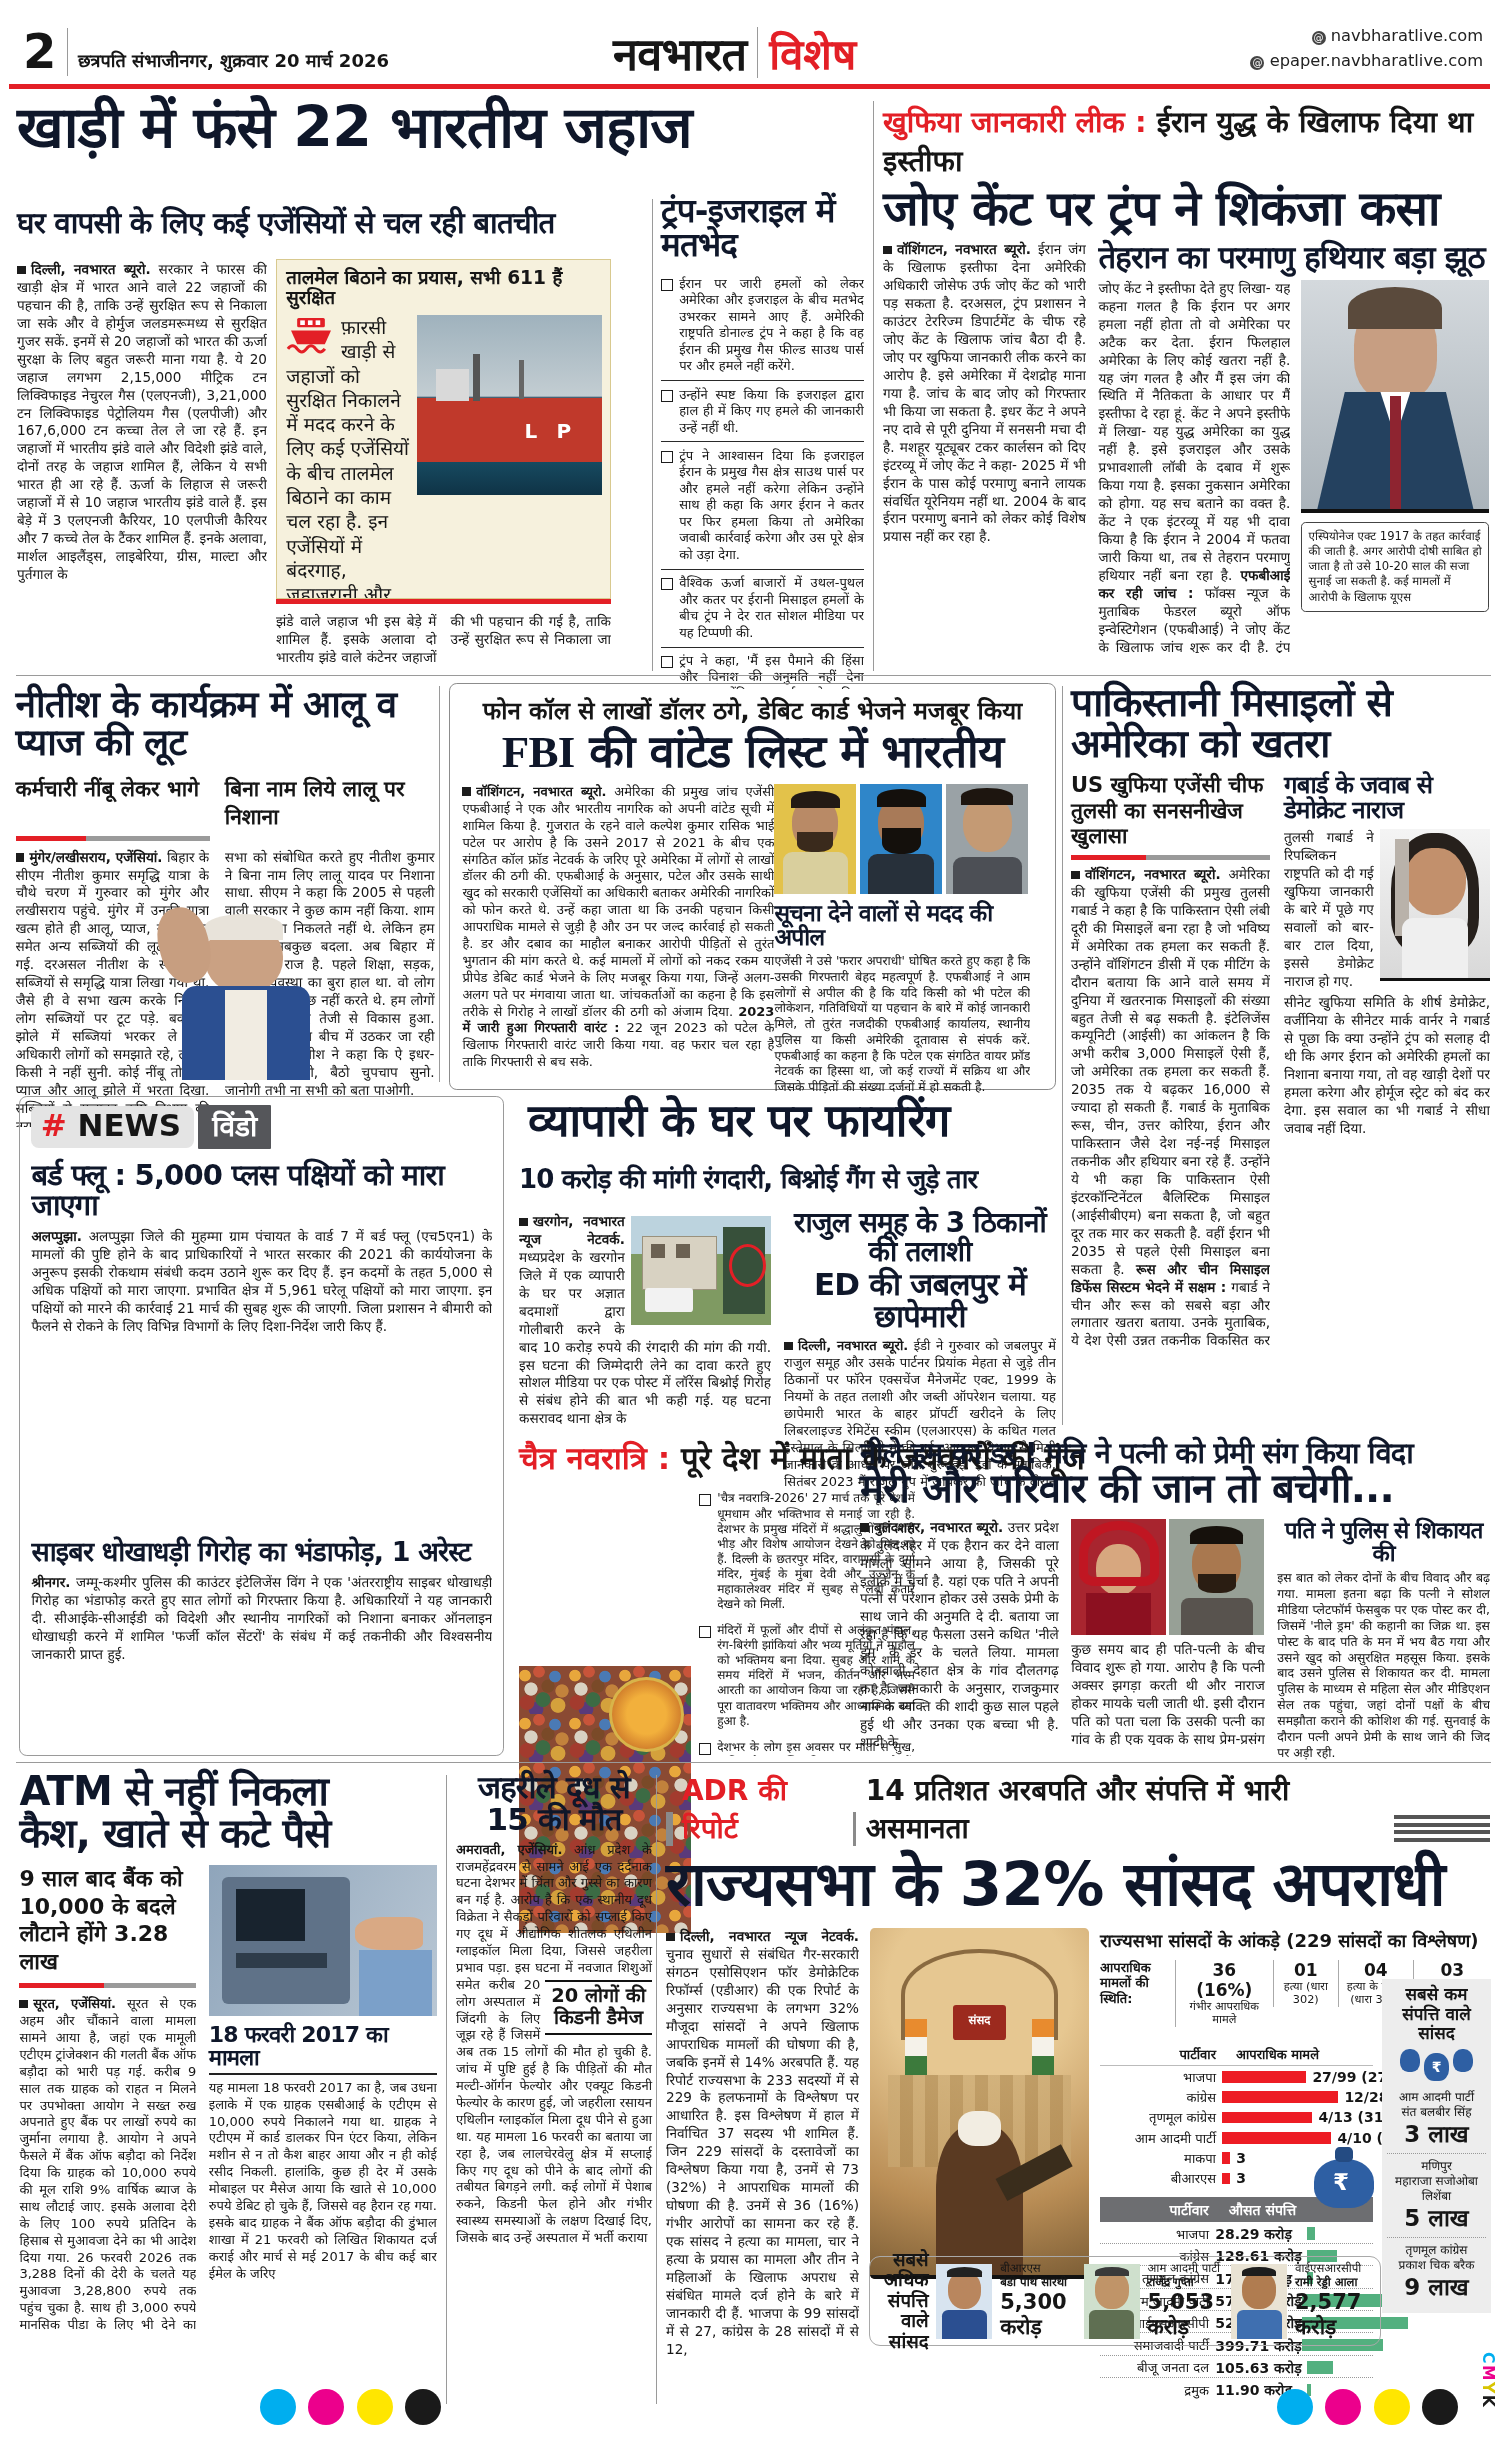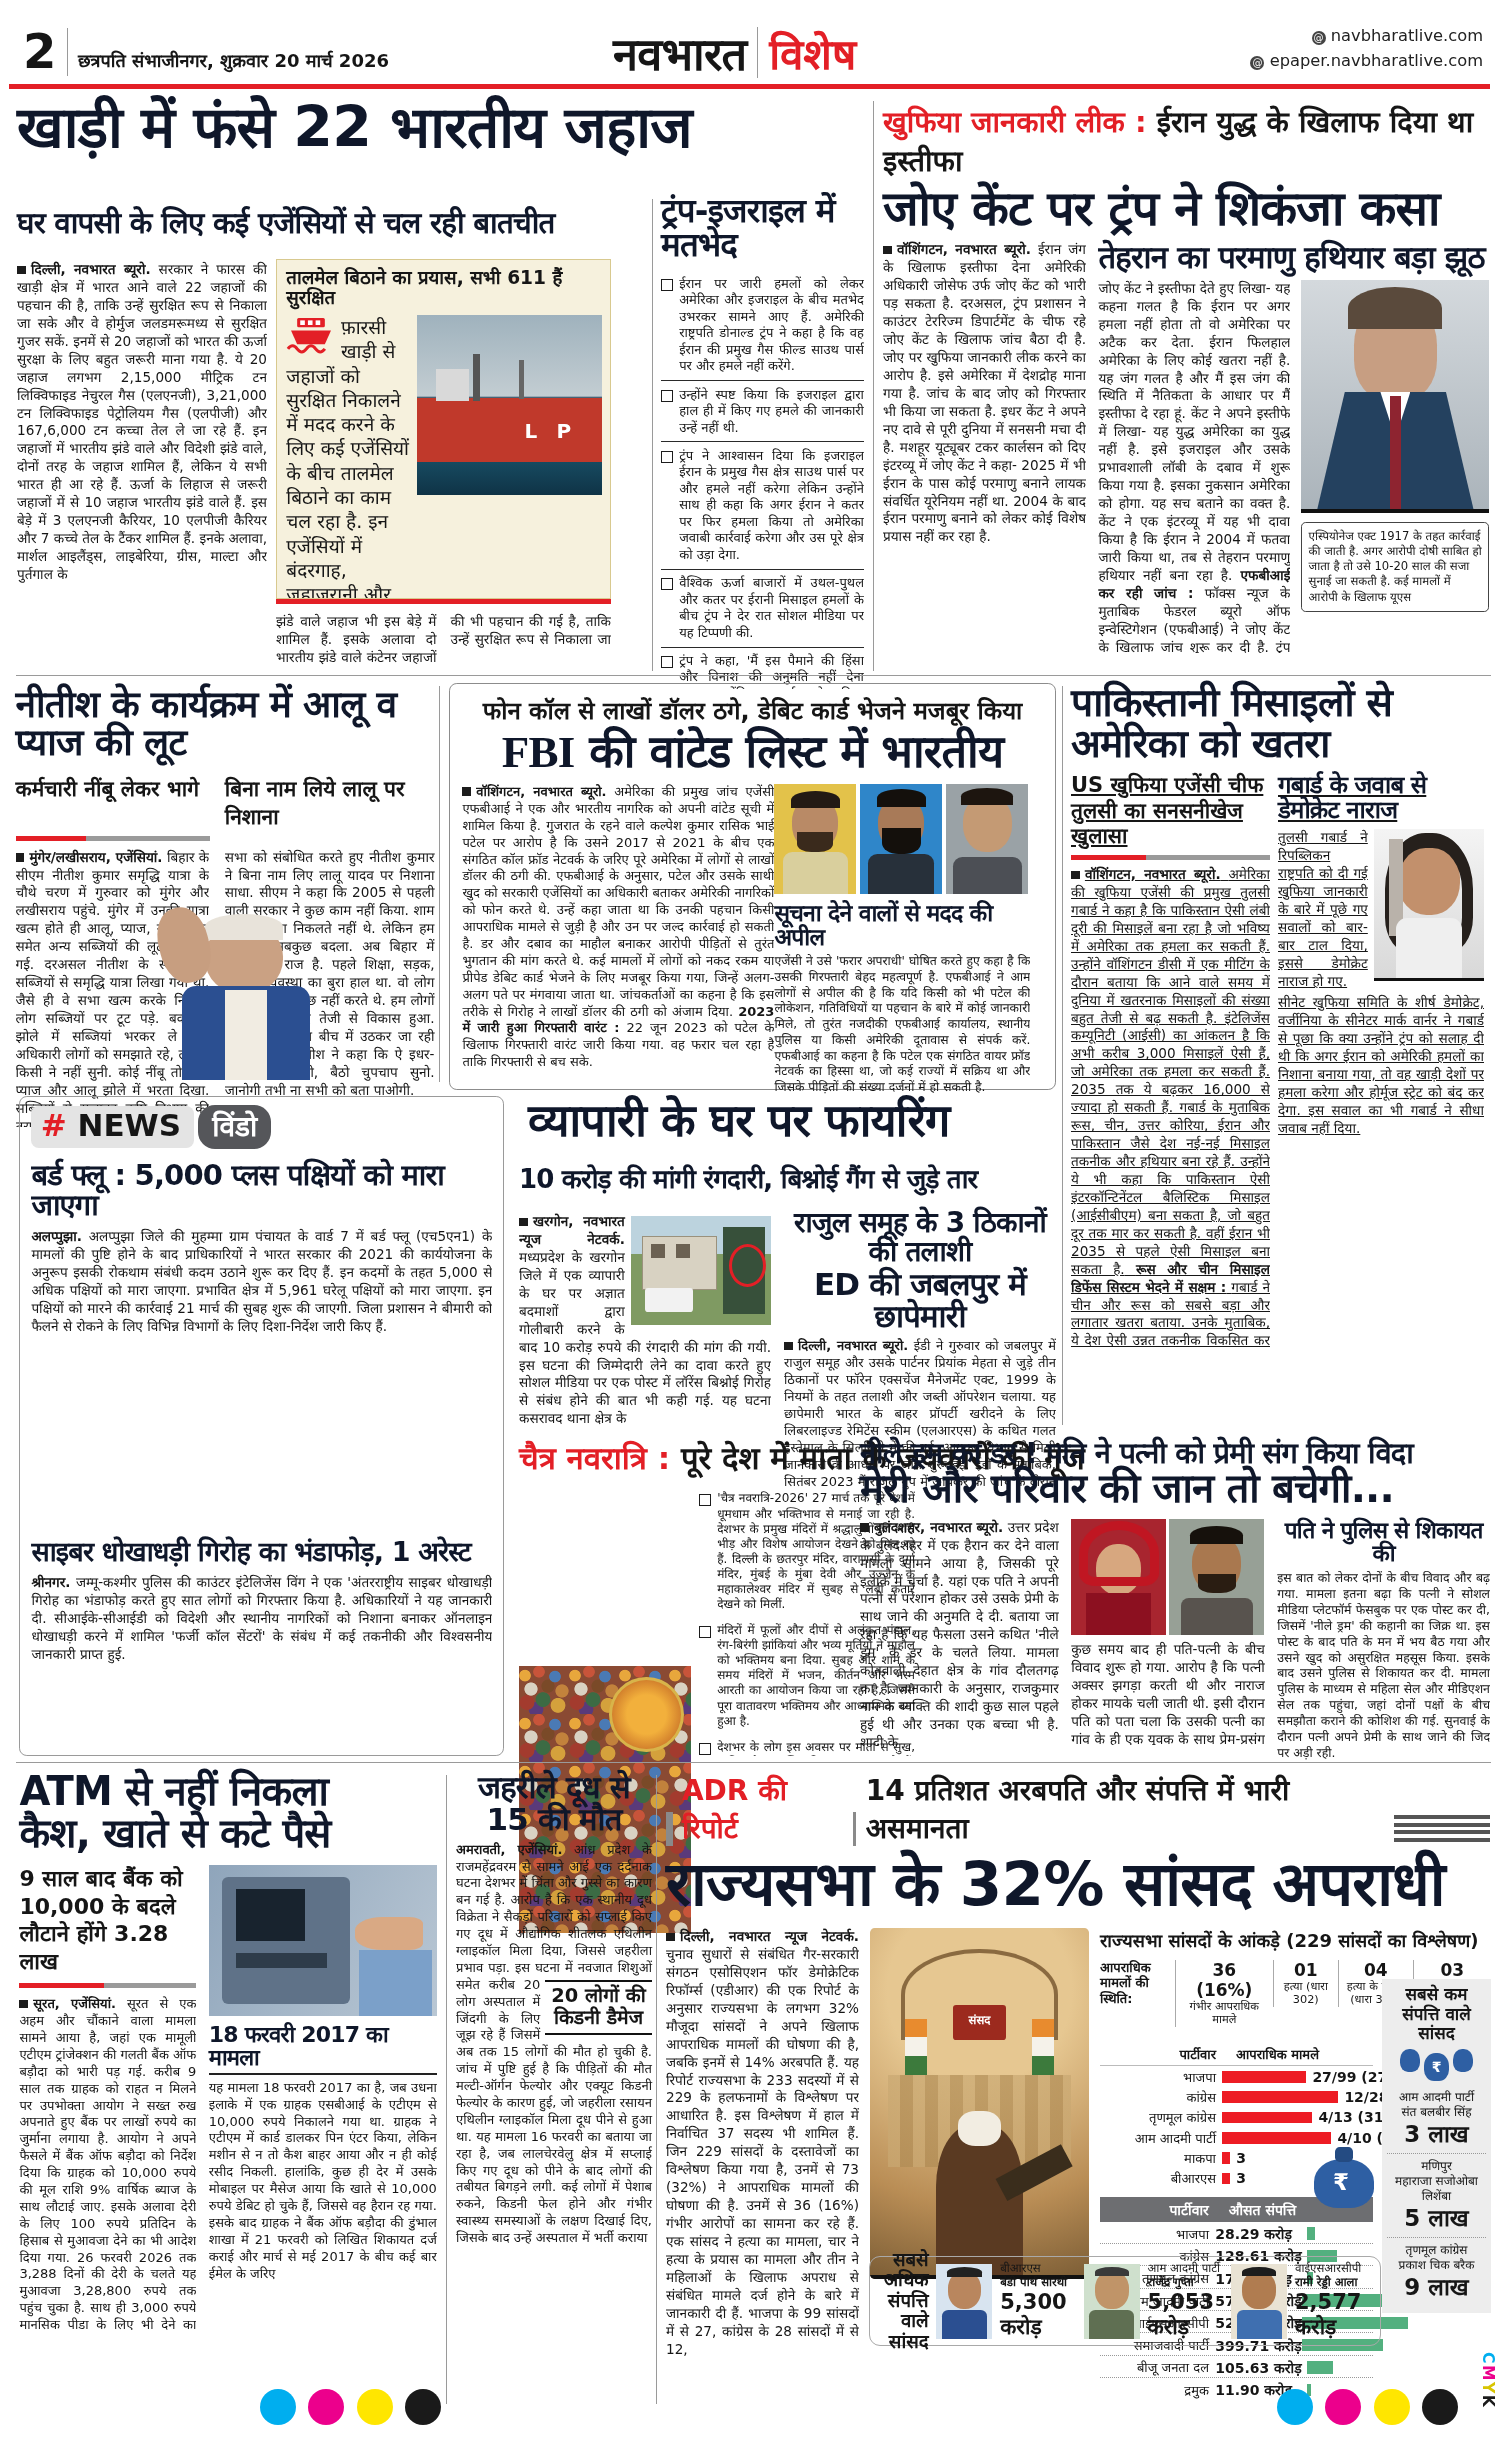--- a/index.html
+++ b/index.html
@@ -27,21 +27,21 @@
   
   .cream{background:#f6f1dd;border:0.8px solid #d8c98f;}
   
   .ph{position:relative;overflow:hidden;}
   .ph *{position:absolute;}
   
   .bull{display:flex;border-top:1.6px solid #2a2a2a;padding-top:5.4px;margin-top:5.4px;}
   .bull:first-child{border-top:none;margin-top:0;}
   
   .pill1{background:#e4e4e4;border-radius:7.8px;padding:1.6px 12.4px 4.7px 9.3px;font-size:31px;font-weight:bold;}
-  .pill2{background:#55565a;border-radius:17px;padding:1.6px 14px 4.7px 14px;font-size:28px;font-weight:bold;color:#fff;}
+  .pill2{background:#55565a;border-radius:1px;padding:1.6px 14px 4.7px 14px;font-size:28px;font-weight:bold;color:#fff;}
   
   .crow{display:flex;align-items:center;margin:2.3px 0;}
   .clab{width:116px;text-align:right;font-size:13px;padding-right:6.2px;flex:0 0 auto;}
   .cbar{height:11.6px;background:#ed1c24;flex:0 0 auto;}
   .gbar{height:12.4px;background:#53b07f;flex:0 0 auto;}
   .cval{font-size:14px;font-weight:bold;padding-left:6.2px;white-space:nowrap;}
   .grayhead{background:#6d6e71;color:#fff;font-weight:bold;font-size:14px;padding:3.1px 7.8px;display:flex;gap:20px;}
   .statcell{border-left:1.2px solid #aaa;padding:0 6.2px;text-align:center;}
   .statbig{font-size:17px;font-weight:bold;}
   .statsm{font-size:11.3px;line-height:1.2;}
@@ -228,21 +228,21 @@
         </div>
         <div class="hl" style="font-size:23px;margin:7.8px 0 4.7px 0;">सूचना देने वालों से मदद की अपील</div>
         <div class="just clip" style="font-size:12.3px;line-height:1.28;height:146px;">एजेंसी ने उसे 'फरार अपराधी' घोषित करते हुए कहा है कि उसकी गिरफ्तारी बेहद महत्वपूर्ण है. एफबीआई ने आम लोगों से अपील की है कि यदि किसी को भी पटेल की लोकेशन, गतिविधियों या पहचान के बारे में कोई जानकारी मिले, तो तुरंत नजदीकी एफबीआई कार्यालय, स्थानीय पुलिस या किसी अमेरिकी दूतावास से संपर्क करें. एफबीआई का कहना है कि पटेल एक संगठित वायर फ्रॉड नेटवर्क का हिस्सा था, जो कई राज्यों में सक्रिय था और जिसके पीड़ितों की संख्या दर्जनों में हो सकती है.</div>
       </div>
     </div>
   </div>
 
   <div class="abs vrule" style="left:1062px;top:686px;height:739px;"></div>
   <div class="abs" style="left:1071px;top:683px;width:419px;">
     <div class="hl" style="font-size:39px;">पाकिस्तानी मिसाइलों से अमेरिका को खतरा</div>
-    <div style="display:flex;gap:8px;margin-top:9.3px;text-decoration:underline;">
+    <div style="display:flex;gap:14px;margin-top:9.3px;">
       <div style="width:199px;">
         <div class="b" style="font-size:21px;line-height:1.2;">US खुफिया एजेंसी चीफ तुलसी का सनसनीखेज खुलासा</div>
         <div style="margin:6.2px 0;height:4.7px;width:199px;background:linear-gradient(to right,#e31f26 0 75px,#9a9a9a 75px 100%);"></div>
         <div class="just body-t clip" style="height:481px;">
           <span class="blksq"></span><span class="dl">वॉशिंगटन, नवभारत ब्यूरो.</span> <span>अमेरिका की खुफिया एजेंसी की प्रमुख तुलसी गबार्ड ने कहा है कि पाकिस्तान ऐसी लंबी दूरी की मिसाइलें बना रहा है जो भविष्य में अमेरिका तक हमला कर सकती हैं. उन्होंने वॉशिंगटन डीसी में एक मीटिंग के दौरान बताया कि आने वाले समय में दुनिया में खतरनाक मिसाइलों की संख्या बहुत तेजी से बढ़ सकती है. इंटेलिजेंस कम्यूनिटी (आईसी) का आंकलन है कि अभी करीब 3,000 मिसाइलें ऐसी हैं, जो अमेरिका तक हमला कर सकती हैं. 2035 तक ये बढ़कर 16,000 से ज्यादा हो सकती हैं. गबार्ड के मुताबिक रूस, चीन, उत्तर कोरिया, ईरान और पाकिस्तान जैसे देश नई-नई मिसाइल तकनीक और हथियार बना रहे हैं. उन्होंने ये भी कहा कि पाकिस्तान ऐसी इंटरकॉन्टिनेंटल बैलिस्टिक मिसाइल (आईसीबीएम) बना सकता है, जो बहुत दूर तक मार कर सकती है. वहीं ईरान भी 2035 से पहले ऐसी मिसाइल बना सकता है.</span>
           <span class="b">रूस और चीन मिसाइल डिफेंस सिस्टम भेदने में सक्षम :</span> <span>गबार्ड ने चीन और रूस को सबसे बड़ा और लगातार खतरा बताया. उनके मुताबिक, ये देश ऐसी उन्नत तकनीक विकसित कर रहे हैं जो अमेरिकी मिसाइल डिफेंस सिस्टम को भेद सकती हैं. उन्होंने उत्तर कोरिया के साइबर खतरे का भी जिक्र किया और</span>
         </div>
       </div>
       <div style="width:206px;">
         <div class="hl" style="font-size:24px;">गबार्ड के जवाब से डेमोक्रेट नाराज</div>

